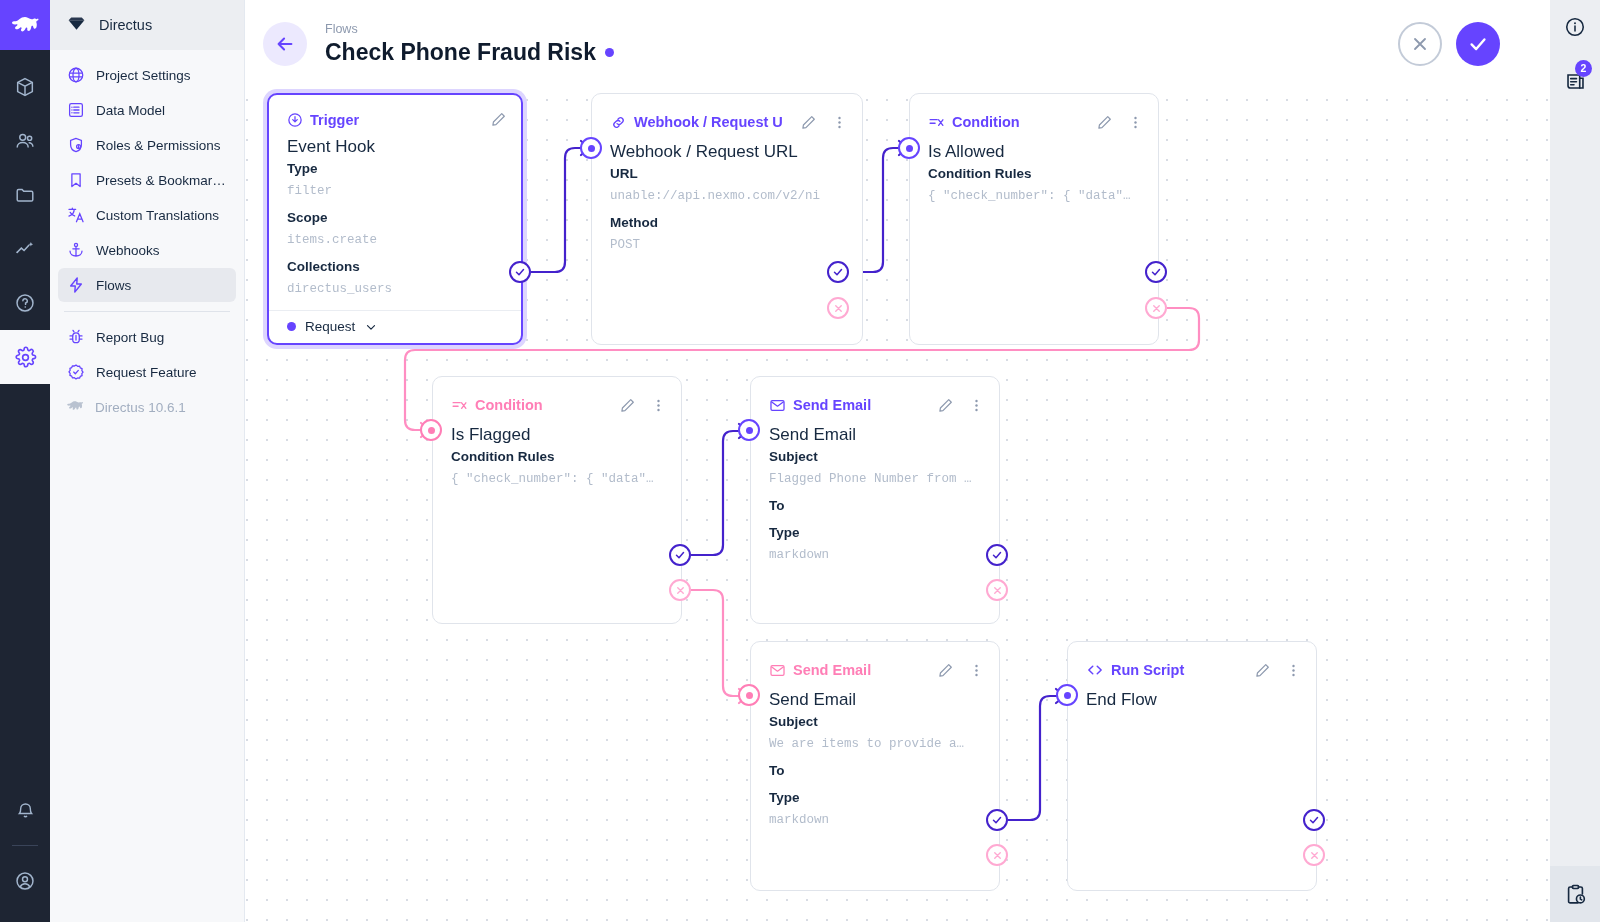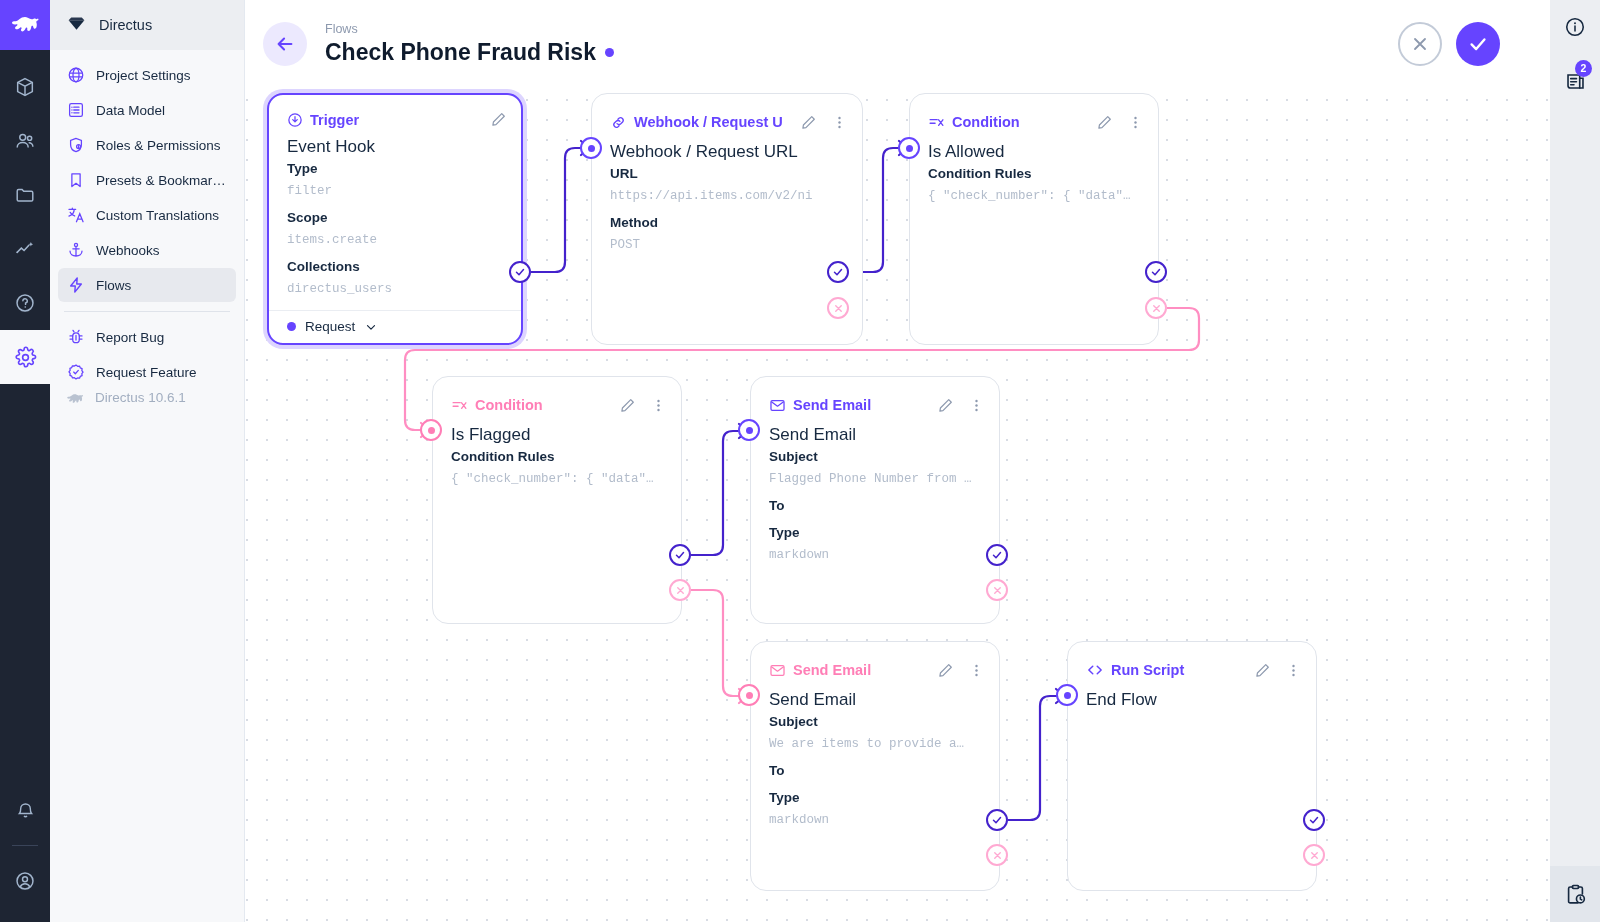--- a/index.html
+++ b/index.html
@@ -48,21 +48,21 @@
   .sb-list { padding: 8px 8px 0 8px; display: flex; flex-direction: column; gap: 1px; }
   .sb-item {
     height: 34px; display: flex; align-items: center; gap: 11px;
     padding: 0 8px; border-radius: 6px; cursor: pointer;
     font-size: 13.5px; color: #172940; white-space: nowrap;
   }
   .sb-item.active { background: #e7e9ee; }
   .sb-item .sb-ico { width: 19px; height: 19px; display: flex; align-items: center; justify-content: center; color: #6644ff; flex: 0 0 19px; }
   .sb-sep { height: 1px; background: #dfe3ea; margin: 8px 6px 7px 6px; }
   .sb-version {
-    height: 34px; display: flex; gap: 11px;
+    height: 34px; display: flex; align-items: center; gap: 11px;
     padding: 0 8px; font-size: 13.5px; color: #a2aec0;
   }
   .sb-version .sb-ico { color: #b9c2d0; }
 
   
   .main {
     position: relative; flex: 1 1 auto; height: 922px; overflow: hidden;
     background-color: #ffffff;
   }
   .canvas {
@@ -113,21 +113,21 @@
     min-width: 17px; height: 17px; border-radius: 9px; background: #6644ff; color: #fff;
     font-size: 10.5px; line-height: 17px; text-align: center; padding: 0 4px; font-weight: bold;
   }
   .rr-spacer { flex: 1 1 auto; }
   .rr-bottom { width: 50px; height: 56px; display: flex; align-items: center; justify-content: center;
     background: #e2e6ec; color: #172940; cursor: pointer; }
 
   
   .flow { position: absolute; inset: 0; z-index: 4; }
   .panel {
-    position: absolute; background: #ffffff; border: 1px solid #e0e4eb; border-radius: 16px;
+    position: absolute; background: #ffffff; border: 1px solid #e0e4eb; border-radius: 10px;
   }
   .panel.trigger {
     border: 2px solid #6644ff; box-shadow: 0 0 0 4px #ddd5ff;
     display: flex; flex-direction: column;
   }
   .p-head {
     display: flex; align-items: center; padding: 14px 14px 0 18px; gap: 8px; height: 42px;
   }
   .p-title {
     font-size: 14.5px; font-weight: bold; color: #6644ff;
@@ -448,21 +448,21 @@
             <svg width="17" height="17" viewBox="0 0 24 24" fill="currentColor">
                 <circle cx="12" cy="5.6" r="1.7"></circle>
                 <circle cx="12" cy="12" r="1.7"></circle>
                 <circle cx="12" cy="18.4" r="1.7"></circle>
               </svg>
           </span>
         </div>
         <div class="p-body">
           <div class="p-op">Webhook / Request URL</div>
           <div class="p-lbl">URL</div>
-          <div class="p-val">https://api.items.com/v2/ni</div>
+          <div class="p-val">unable://api.nexmo.com/v2/ni</div>
           <div class="p-gap"></div>
           <div class="p-lbl">Method</div>
           <div class="p-val">POST</div>
         </div>
       </div>
       <div class="node in-purple" style="left:335px; top:137px;"></div>
       <div class="node ok" style="left:582px; top:261px;">
         <svg width="12" height="12" viewBox="0 0 24 24" fill="none" stroke="currentColor" stroke-width="3" stroke-linecap="round" stroke-linejoin="round">
             <path d="M5 12.5 10 17.5 19 7"></path>
           </svg>

